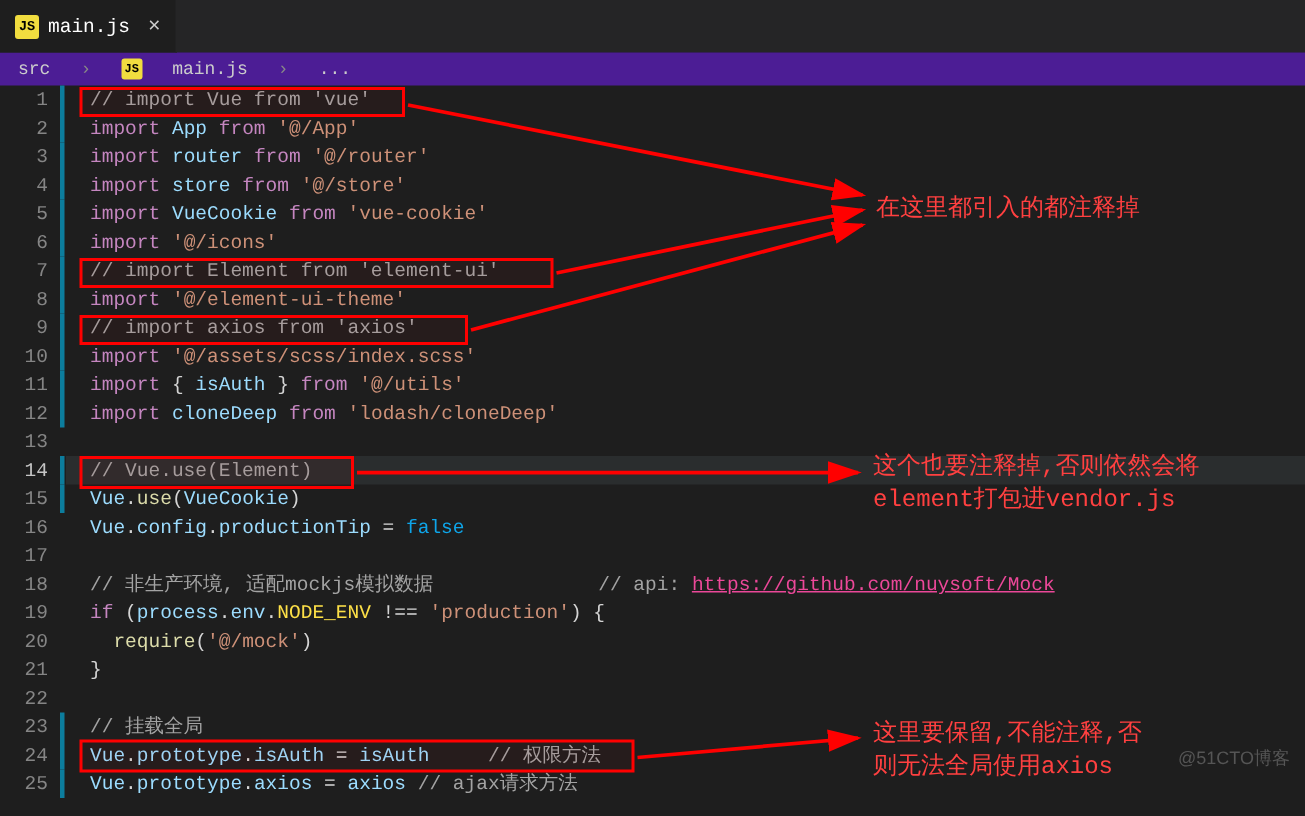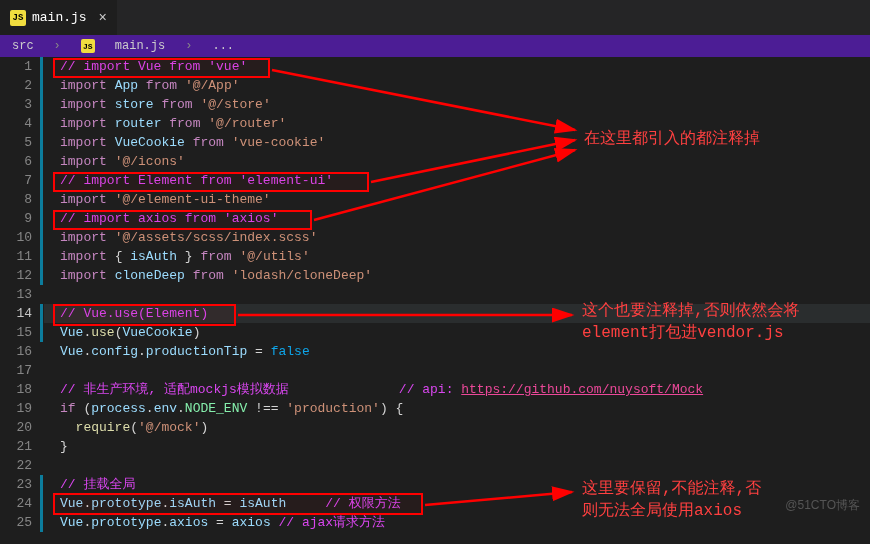--- a/index.html
+++ b/index.html
@@ -75,22 +75,22 @@
   user-select: none;
   font-size: 13px;
 }
 .gutter div { height: 19px; line-height: 19px; }
 .code { flex: 1; font-size: 13px; }
 .line { height: 19px; line-height: 19px; white-space: pre; padding-left: 16px; position: relative; }
 .kw { color: #c586c0; }
 .var { color: #9cdcfe; }
 .str { color: #ce9178; }
 .fn { color: #dcdcaa; }
-.const { color: #86efac; }
-.comment { color: #d946ef; }
+.const { color: #fde047; }
+.comment { color: #a3a3a3; }
 .bool { color: #0ea5e9; }
 .link { color: #ec4899; text-decoration: underline; }
 .modified-bar {
   position: absolute;
   left: -4px;
   top: 0;
   bottom: 0;
   width: 3px;
   background: #0c7d9d;
 }
@@ -167,22 +167,22 @@
       <div>20</div>
       <div>21</div>
       <div>22</div>
       <div>23</div>
       <div>24</div>
       <div>25</div>
   </div>
   <div class="code">
     <div class="line"><span class="modified-bar"></span><span class="comment">// import Vue from 'vue'</span></div>
     <div class="line"><span class="modified-bar"></span><span class="kw">import</span> <span class="var">App</span> <span class="kw">from</span> <span class="str">'@/App'</span></div>
+    <div class="line"><span class="modified-bar"></span><span class="kw">import</span> <span class="var">router</span> <span class="kw">from</span> <span class="str">'@/router'</span></div>
     <div class="line"><span class="modified-bar"></span><span class="kw">import</span> <span class="var">store</span> <span class="kw">from</span> <span class="str">'@/store'</span></div>
-    <div class="line"><span class="modified-bar"></span><span class="kw">import</span> <span class="var">router</span> <span class="kw">from</span> <span class="str">'@/router'</span></div>
     <div class="line"><span class="modified-bar"></span><span class="kw">import</span> <span class="var">VueCookie</span> <span class="kw">from</span> <span class="str">'vue-cookie'</span></div>
     <div class="line"><span class="modified-bar"></span><span class="kw">import</span> <span class="str">'@/icons'</span></div>
     <div class="line"><span class="modified-bar"></span><span class="comment">// import Element from 'element-ui'</span></div>
     <div class="line"><span class="modified-bar"></span><span class="kw">import</span> <span class="str">'@/element-ui-theme'</span></div>
     <div class="line"><span class="modified-bar"></span><span class="comment">// import axios from 'axios'</span></div>
     <div class="line"><span class="modified-bar"></span><span class="kw">import</span> <span class="str">'@/assets/scss/index.scss'</span></div>
     <div class="line"><span class="modified-bar"></span><span class="kw">import</span> <span>{ </span><span class="var">isAuth</span><span> }</span> <span class="kw">from</span> <span class="str">'@/utils'</span></div>
     <div class="line"><span class="modified-bar"></span><span class="kw">import</span> <span class="var">cloneDeep</span> <span class="kw">from</span> <span class="str">'lodash/cloneDeep'</span></div>
     <div class="line"></div>
     <div class="line hl-line"><span class="modified-bar"></span><span class="comment">// Vue.use(Element)</span></div>

